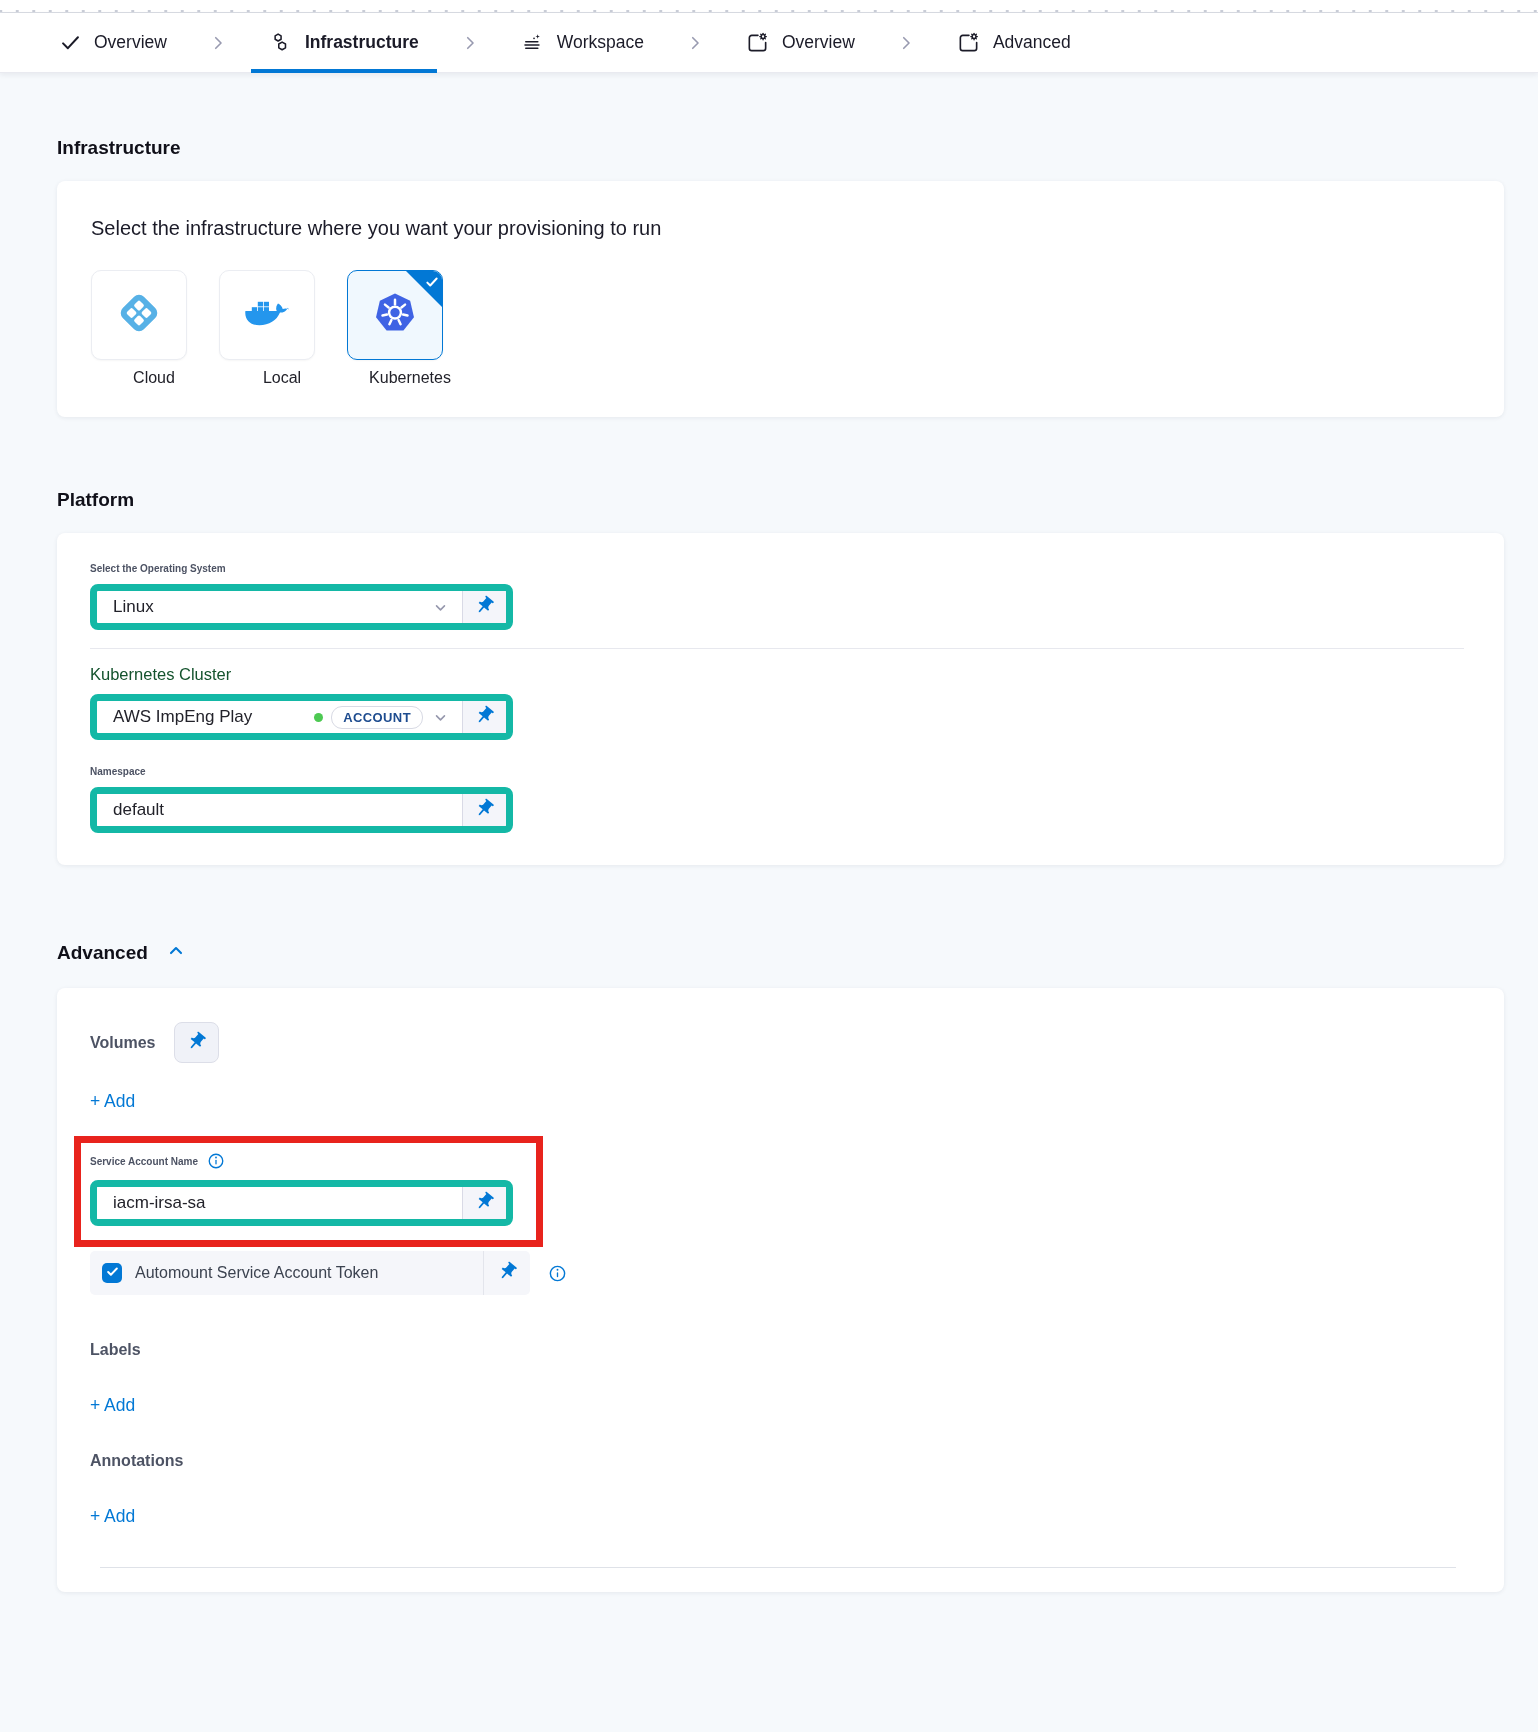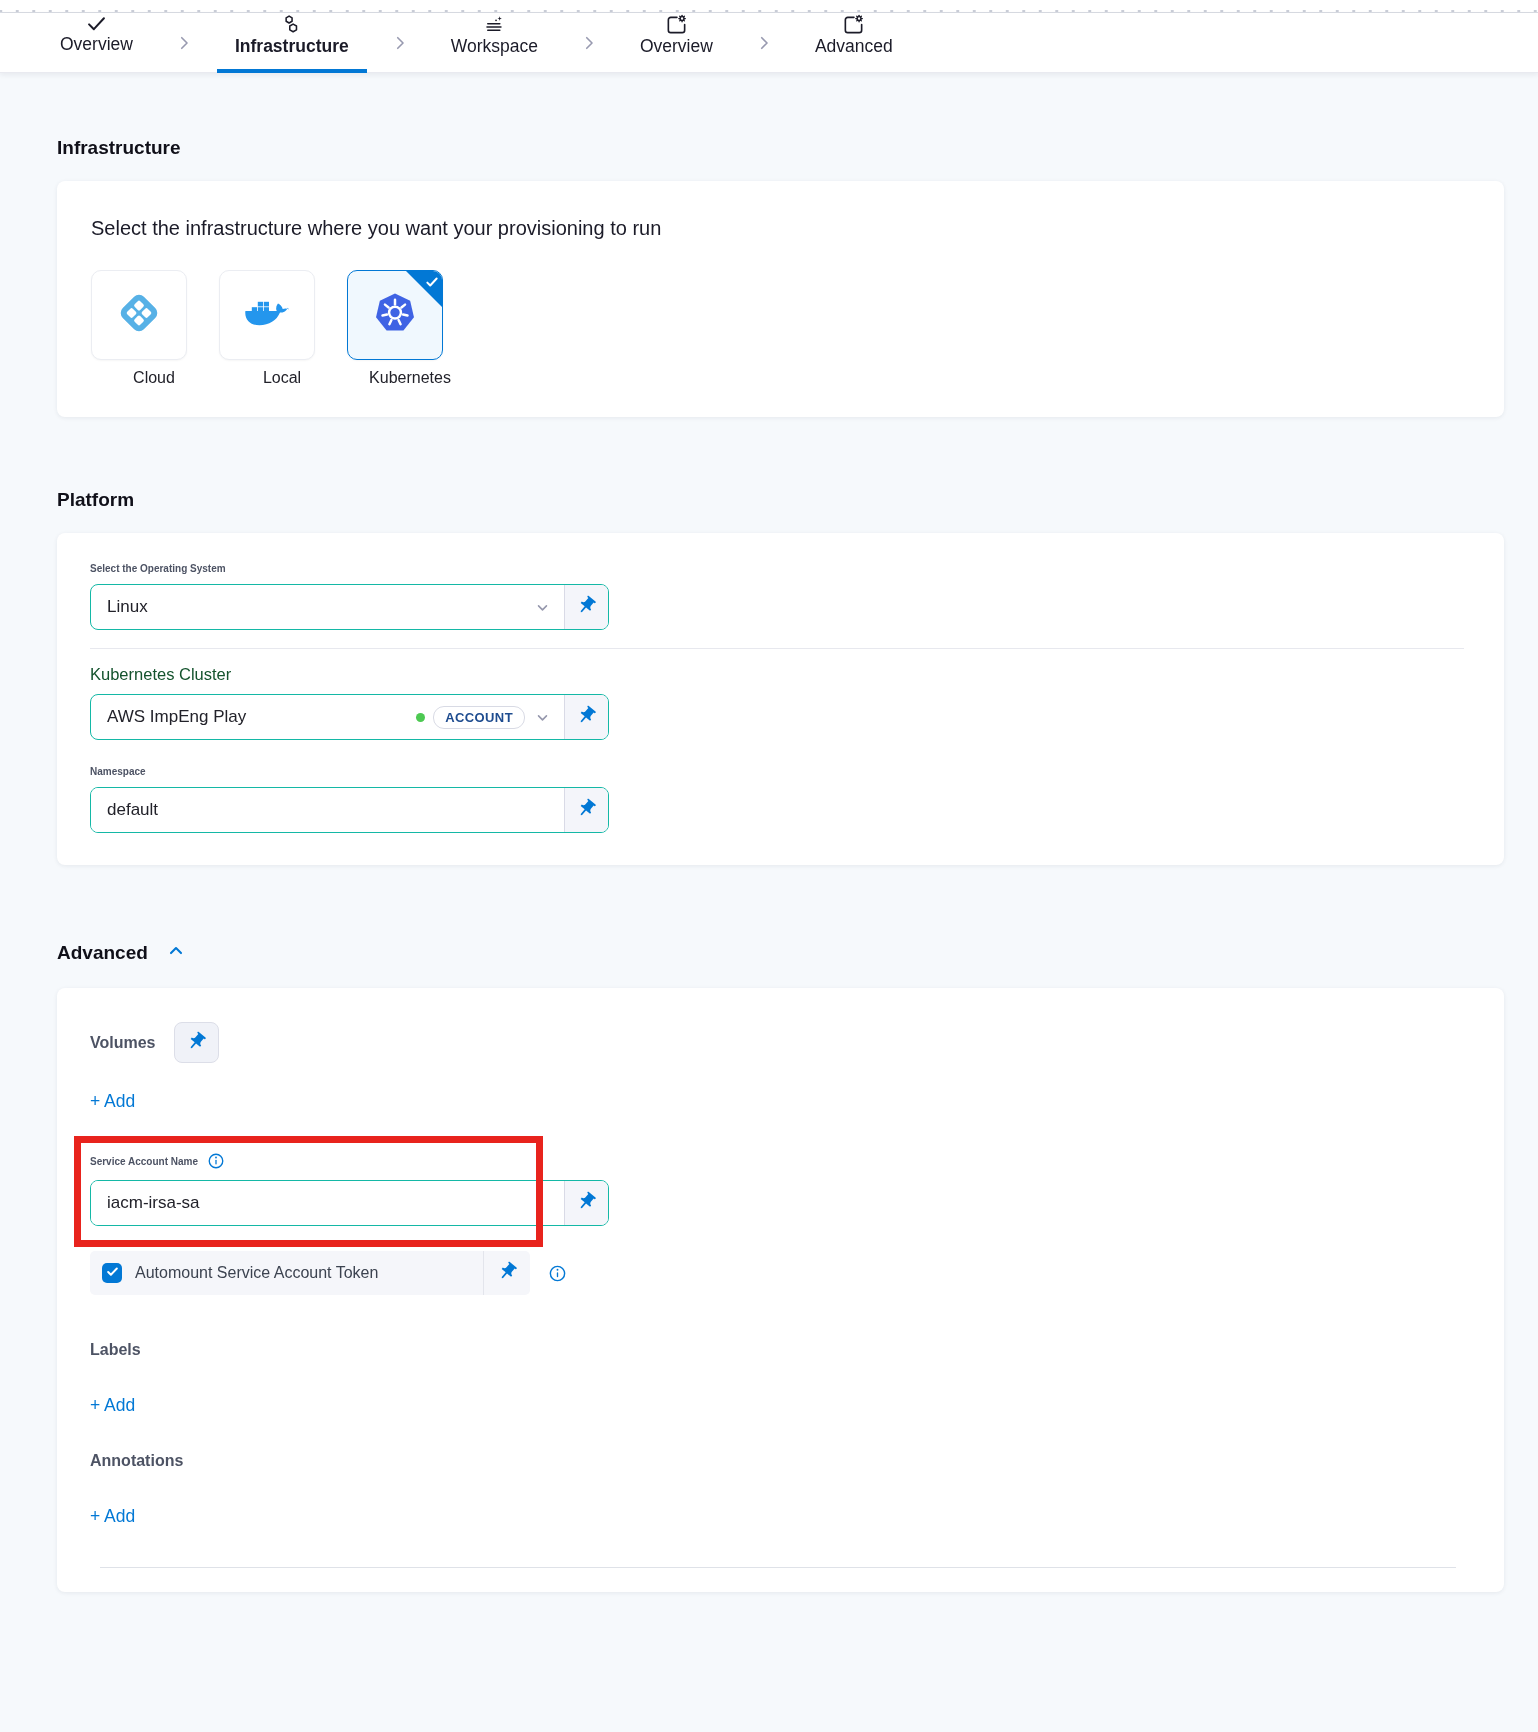--- a/index.html
+++ b/index.html
@@ -12,22 +12,22 @@
     background-image:radial-gradient(#c9cdd7 1.2px, transparent 1.4px);
     background-size:16.5px 14px; background-position:9px 4px;
   }
 
   
   .tabbar{
     height:60px; background:#fff; display:flex; align-items:stretch;
     padding-left:60px; border-bottom:1px solid #e9eaf0;
     box-shadow:0 2px 5px rgba(25,35,55,.07); position:relative; z-index:2;
   }
-  .tab{ display:flex; align-items:center; position:relative;
-        font-size:17.5px; font-weight:500; color:#1b1b28; cursor:pointer;flex-direction:column; }
+  .tab{ display:flex; align-items:center; gap:13px; position:relative;
+        font-size:17.5px; font-weight:500; color:#1b1b28; cursor:pointer; }
   .tab.active{ font-weight:700; }
   .tab.active::after{ content:""; position:absolute; left:-18px; right:-18px;
         bottom:-1px; height:4px; background:#0278d5; }
   .ticon{ display:flex; align-items:center; }
   .tsep{ display:flex; align-items:center; margin:0 42px; }
 
   
   .content{ margin:0 34px 0 57px; }
   h2.sec{ font-size:19px; font-weight:700; color:#101019; }
   .sec-infra{ margin-top:64px; }
@@ -55,21 +55,21 @@
              border-top:36px solid #0278d5; border-left:36px solid transparent; }
   .opt-card.selected .corner-check{ position:absolute; top:4px; right:3px; }
   .opt-label{ margin-top:9px; font-size:16px; color:#22222a;margin-left:30px; }
 
   
   .field-label{ font-size:10px; font-weight:600; color:#4d5364; margin-bottom:10px; }
   .field-label.light{ font-size:16.5px; font-weight:400; color:#14532d; }
   .with-info{ display:flex; align-items:center; gap:9px; }
 
   
-  .input-group{ display:flex; width:519px; height:46px; border:1px solid #14b8a6;
+  .input-group{ display:flex; width:423px; height:46px; border:7px solid #14b8a6;
                 border-radius:8px; overflow:hidden; background:#fff; }
   .select{ flex:1; display:flex; align-items:center; padding:0 12px 0 16px;
            gap:8px; cursor:pointer; min-width:0; }
   .sel-text{ font-size:17px; color:#22222a; white-space:nowrap; }
   .sel-chev{ display:flex; align-items:center; }
   .spacer{ flex:1; }
   .text-input{ flex:1; border:none; outline:none; font-family:"Liberation Sans",sans-serif;
                font-size:17px; color:#22222a; padding:0 16px; min-width:0; background:#fff; }
   .pin-cell{ width:44px; background:#f4f5fa; border:none; border-left:1px solid #d9dae6;
              display:flex; align-items:center; justify-content:center; cursor:pointer; }

